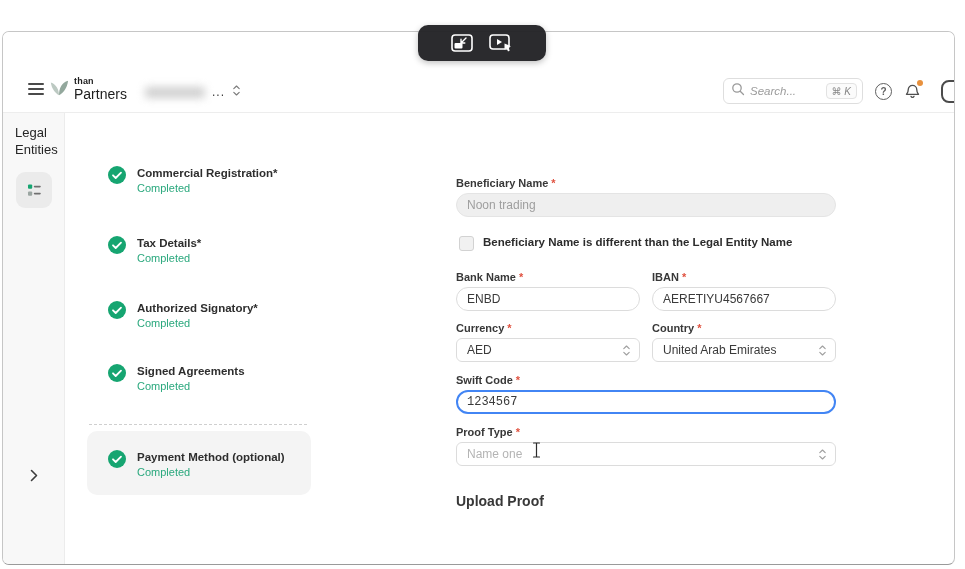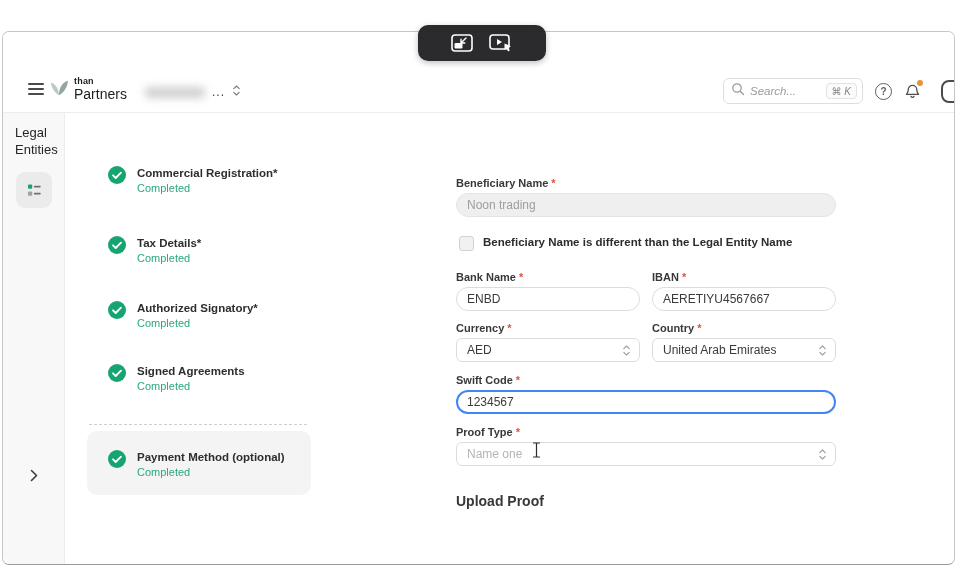--- a/index.html
+++ b/index.html
@@ -65,21 +65,21 @@
   .step-label { font-size:11.5px; font-weight:bold; color:#2e2e2e; }
   .step-status { font-size:11px; color:var(--success-text,#2aa87d); }
 
   
   .fgroup { position:absolute; }
   .flabel { font-size:11px; font-weight:bold; color:#383838; margin-bottom:4px; display:block; }
   .req { color:var(--required,#e0513f); margin-left:3px; font-weight:bold; }
   .text-input { width:100%; height:24px; border:1px solid #dcdcdc; border-radius:12px; background:#fff;
     font-family:inherit; font-size:12px; color:#3a3a3a; padding:0 10px; outline:none; }
   .text-input.disabled { background:#efefef; border-color:#e4e4e4; color:#9e9e9e; }
-  .text-input.focused { border:2px solid var(--focus,#4285f4); padding:0 9px; }
+  .text-input.focused { border:2px solid var(--focus,#4285f4); padding:0 9px;font-family:Liberation Mono, monospace; }
   .selectbox { width:100%; height:24px; border:1px solid #dcdcdc; border-radius:6px; background:#fff;
     display:flex; align-items:center; padding:0 8px 0 10px; cursor:pointer; }
   .sval { flex:1; font-size:12px; color:#3a3a3a; }
   .sval.placeholder { color:#b4b4b4; }
   .cbrow { position:absolute; left:456px; top:204px; display:flex; gap:9px; cursor:pointer; }
   .cbox { width:15px; height:15px; border:1px solid #d2d2d2; border-radius:3px; background:#f1f1f1; flex:none; }
   .cblabel { font-size:11.5px; font-weight:bold; color:#2c2c2c; }
   .section-label { position:absolute; font-size:14px; font-weight:bold; color:#383838;margin-top:16px; }
   .text-cursor { position:absolute; left:528px; top:410px; }
 </style>

